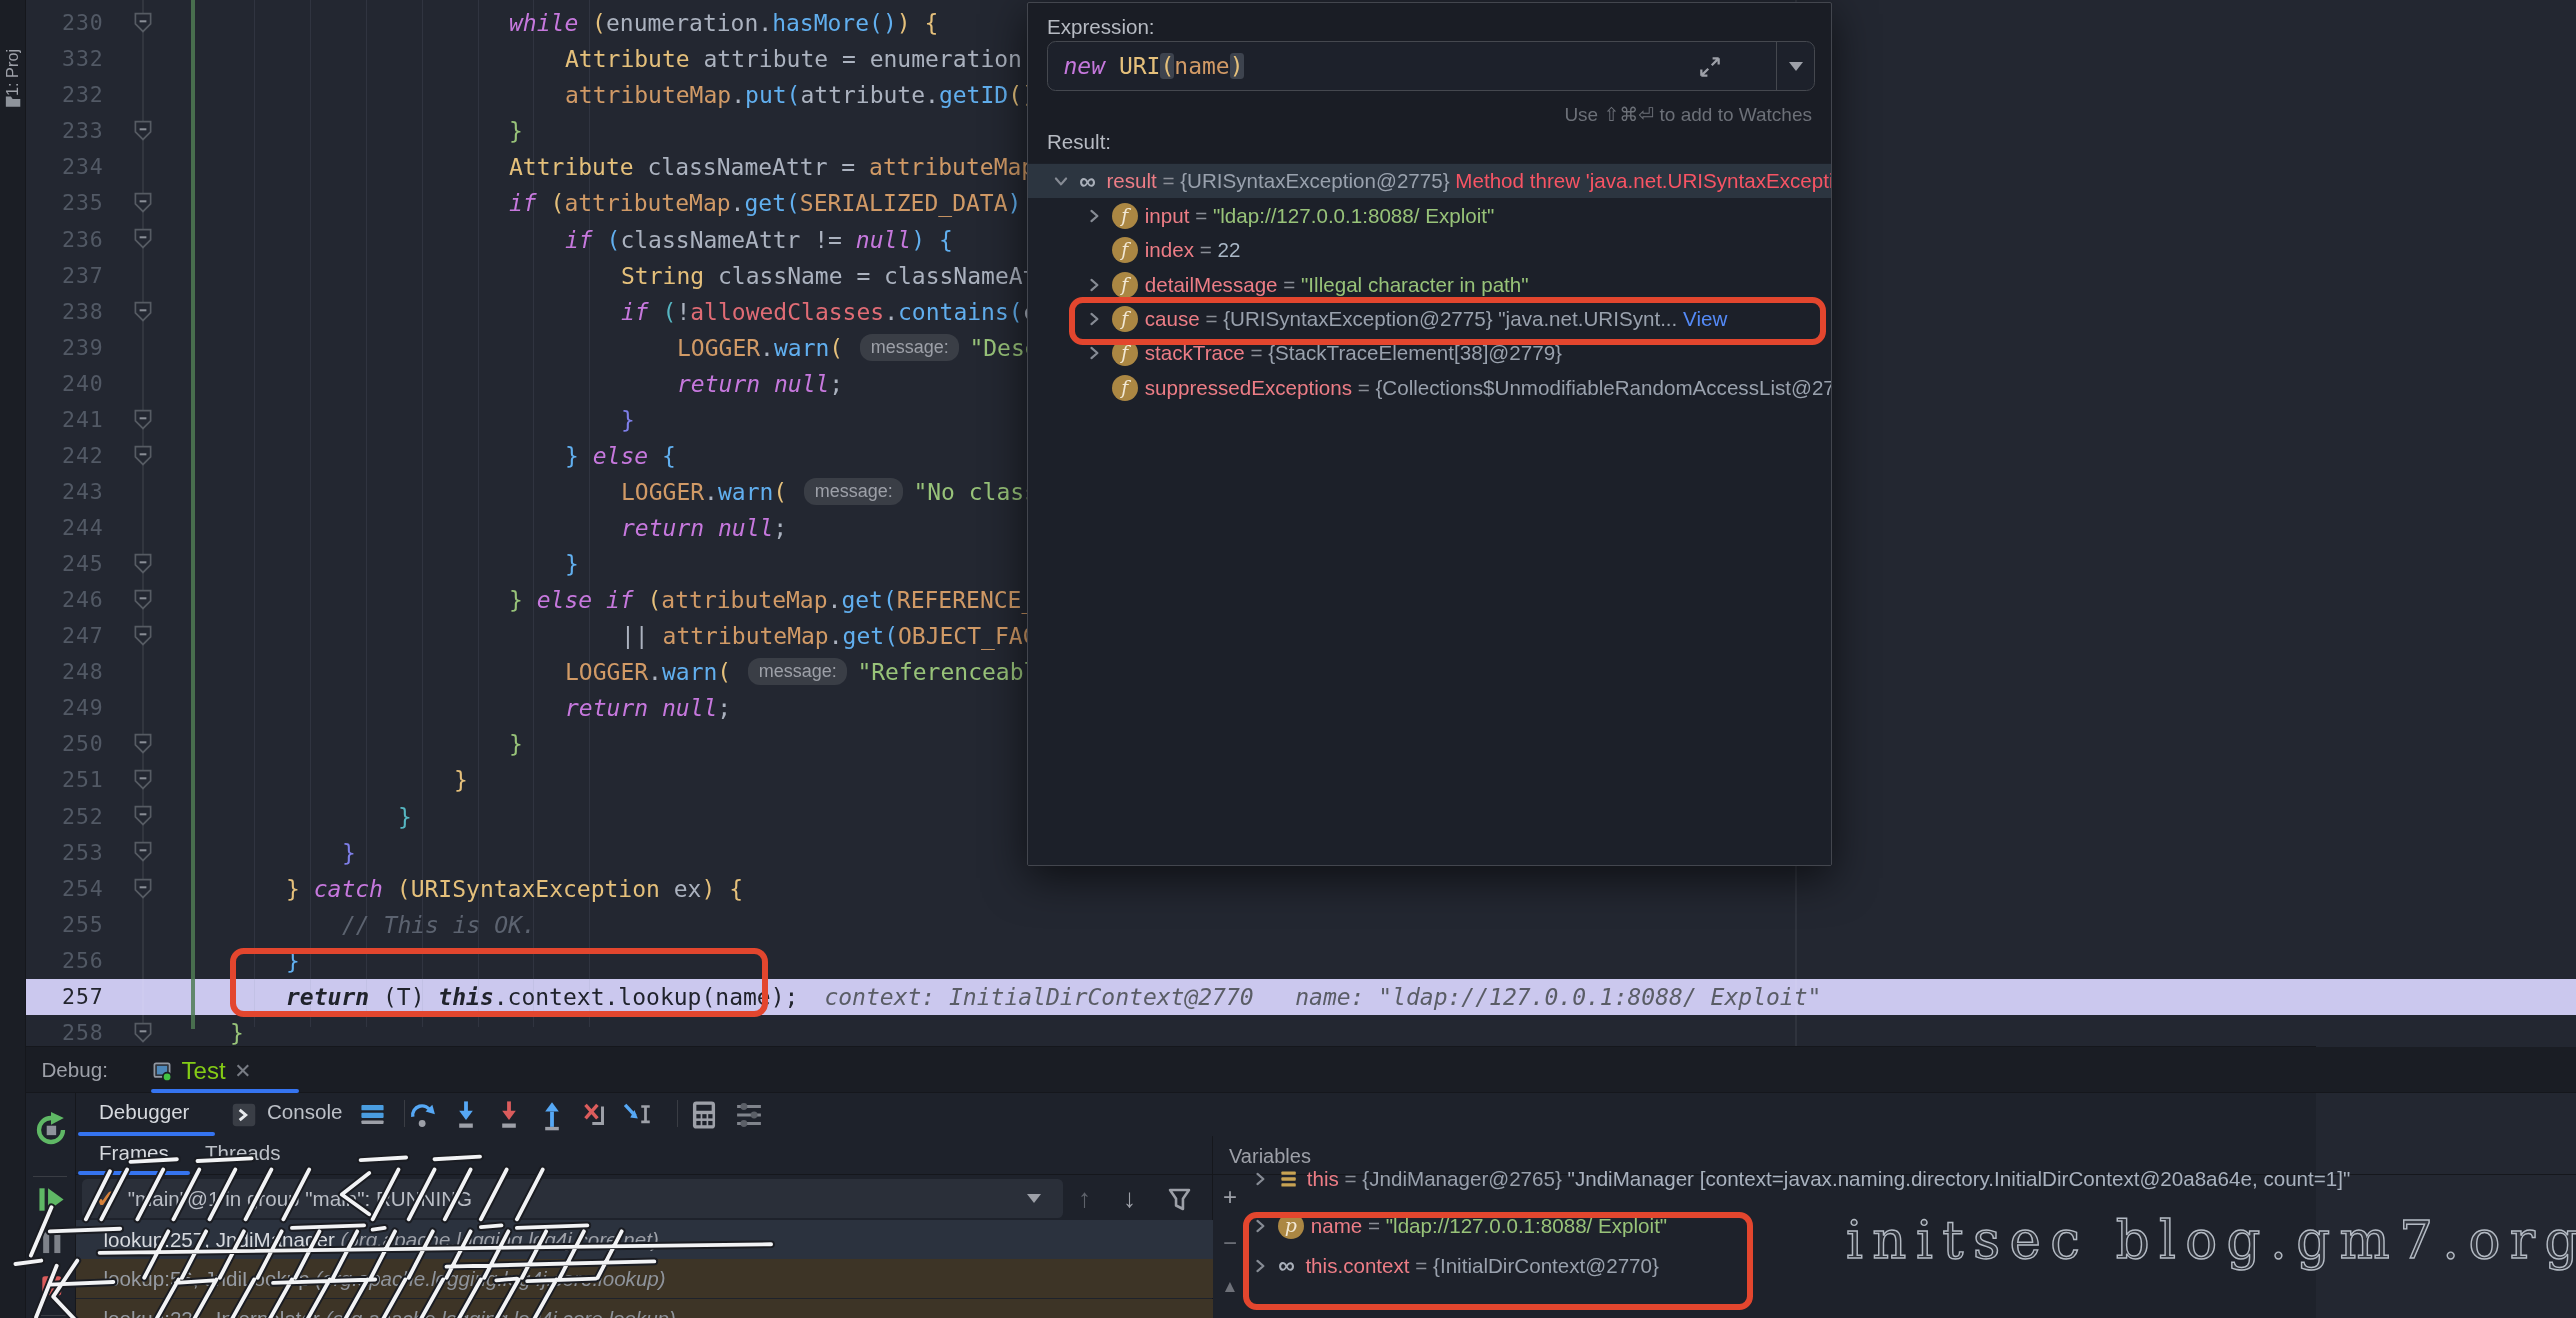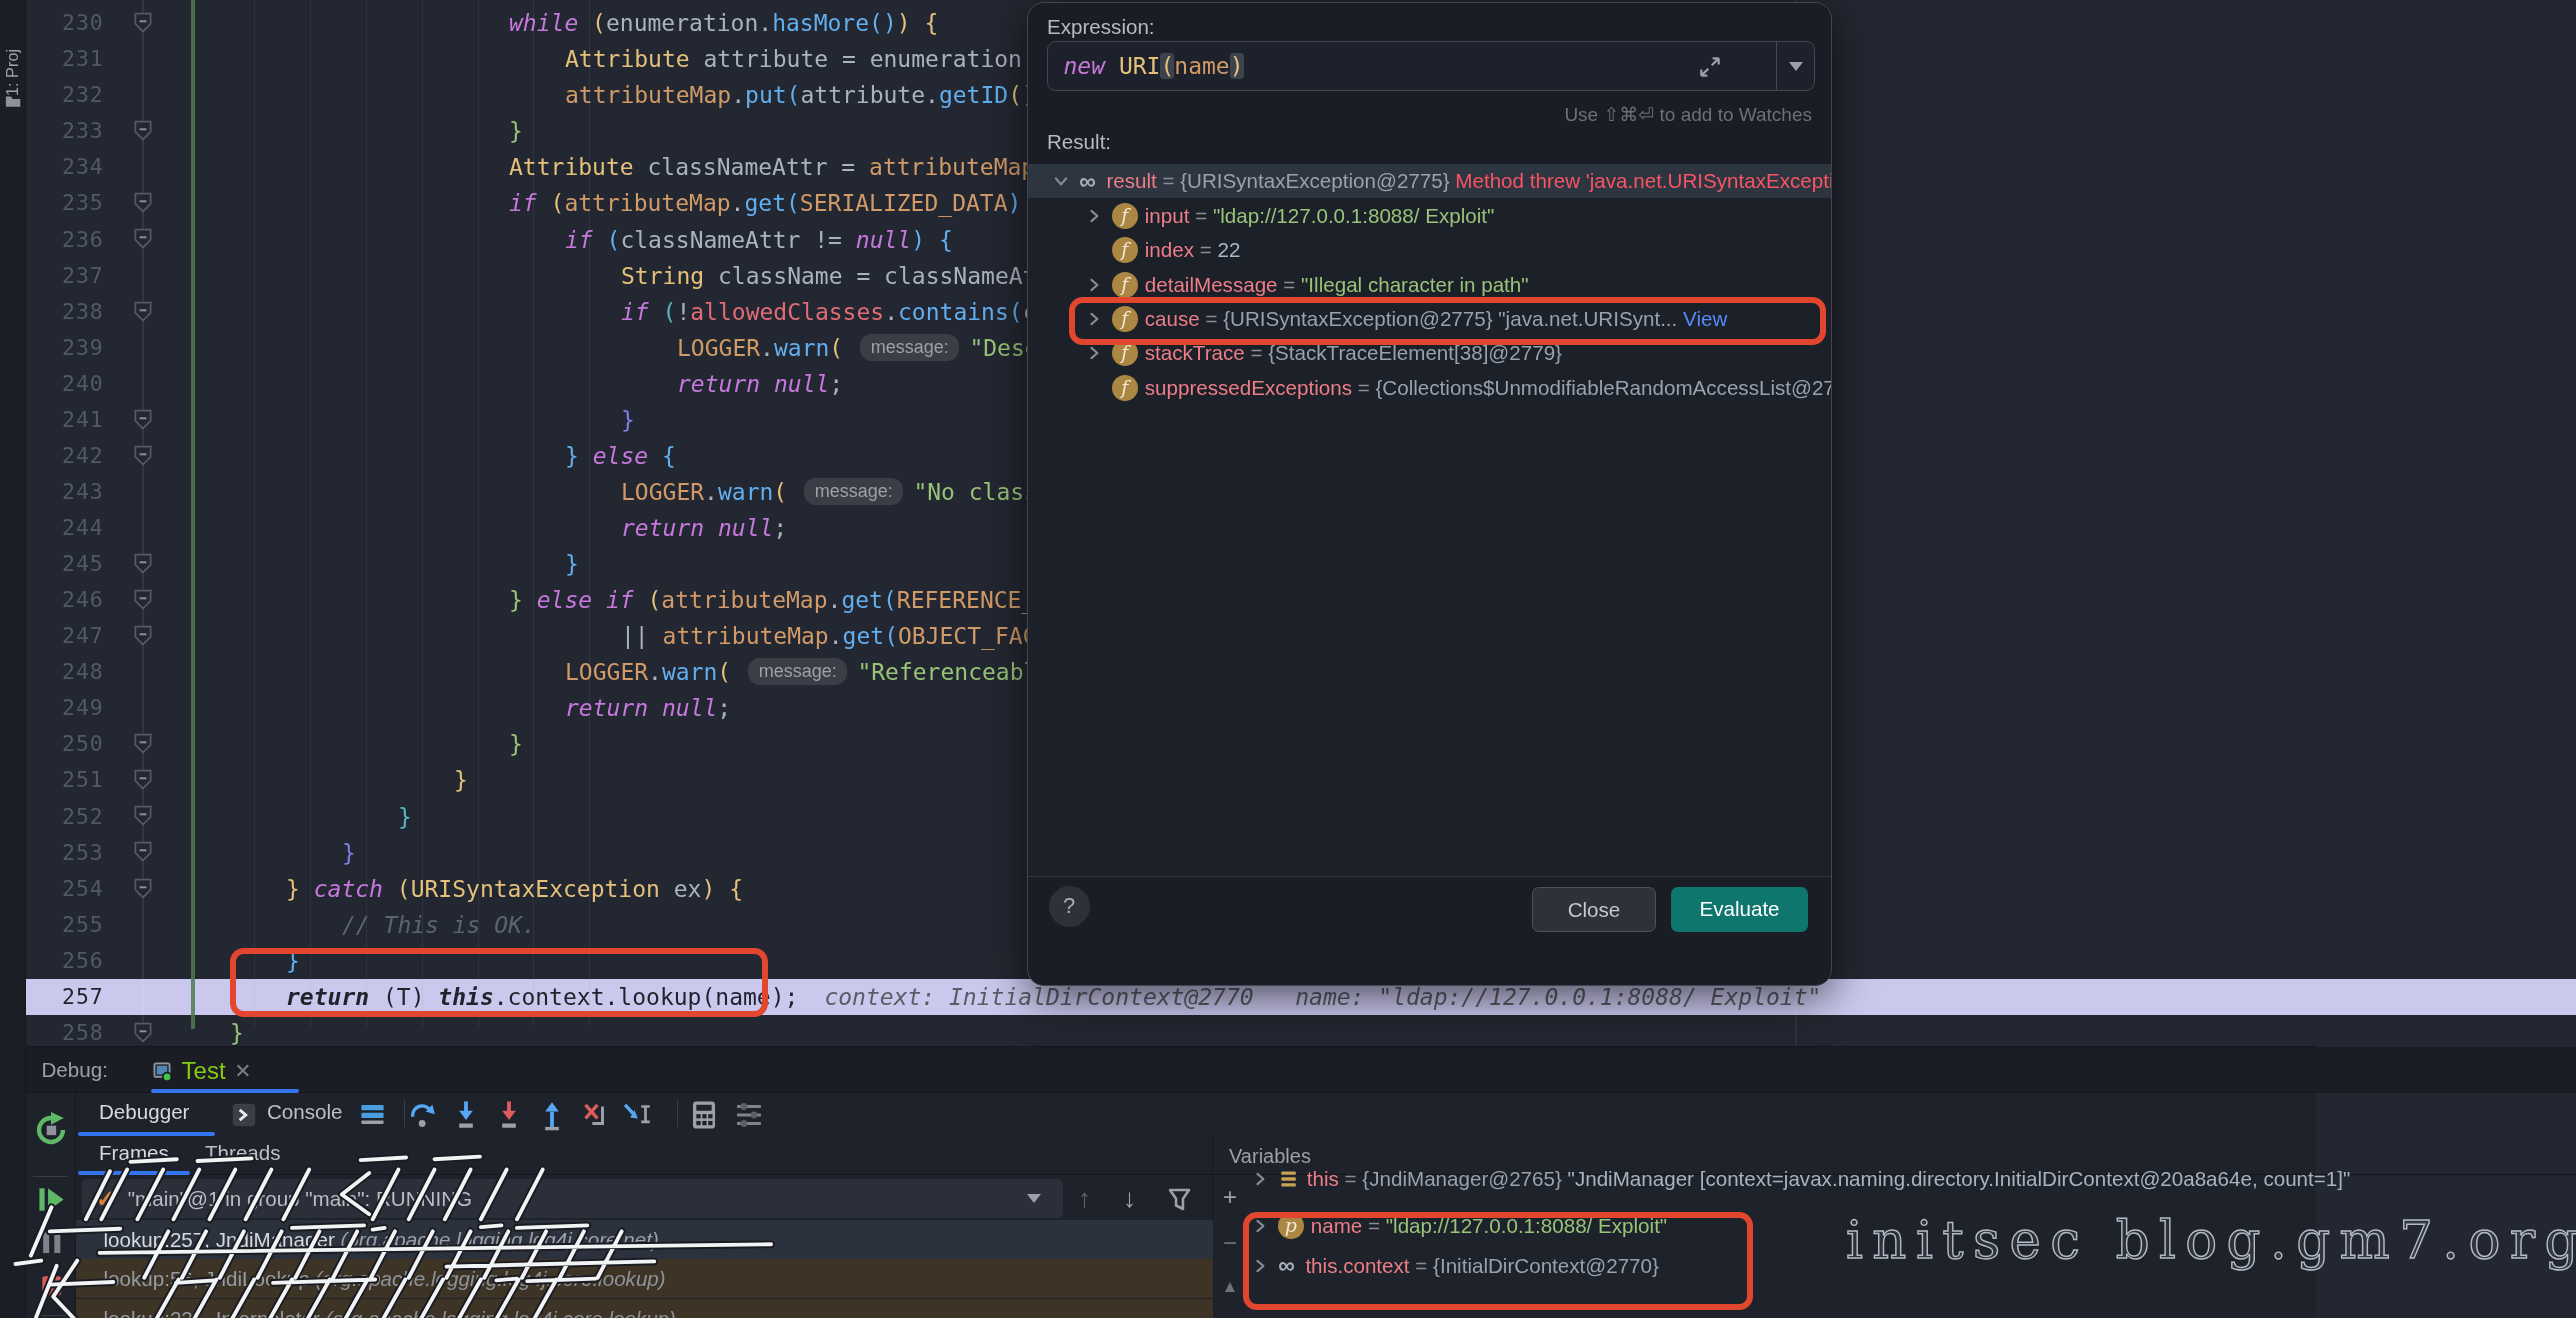--- a/index.html
+++ b/index.html
@@ -30,22 +30,22 @@
   .c-field{color:#D19A66} .c-err{color:#E06C75} .c-str{color:#98C379}
   .c-cmt{color:#5C6370;font-style:italic} .c-def{color:#ABB2BF}
   .c-y{color:#E5C07B} .c-g{color:#98C379} .c-b{color:#61AFEF} .c-t{color:#56B6C2} .c-v{color:#7E7EE8}
   .c-kwD{color:#20232C;font-style:italic;font-weight:bold} .c-defD{color:#20232C}
   .c-paren{color:#E5C07B;background:#3D434E;border-radius:3.4px}
   .chip { display:inline-block; background:#3A3E46; color:#9DA0A8; font-family:"Liberation Sans",sans-serif;
     font-size:18px; line-height:27px; padding:0 10.3px; border-radius:12px; margin:0 10.3px 0 3.4px; vertical-align:2.6px; }
   .ihint { color:#5A5D66; font-style:italic; margin-left:26px; }
 
   
-  #popup { left:1027px; top:1.7px; width:805px; height:984px; background:#1A1D25;
-    border:0.9px solid #43464E; border-radius:17px; box-shadow:0 12px 43px rgba(0,0,0,.6); z-index:6; overflow:hidden; }
+  #popup { left:1027px; top:1.7px; width:805px; height:864px; background:#1A1D25;
+    border:0.9px solid #43464E; border-radius:2px; box-shadow:0 12px 43px rgba(0,0,0,.6); z-index:6; overflow:hidden; }
   .plabel { color:#B6BAC2; font-size:20.6px; }
   #expr-field { left:19px; top:38px; width:768px; height:50px; background:#1D212B; border:0.9px solid #45484F; border-radius:8.6px; }
   #expr-code { left:15.5px; top:6.9px; font-size:23px; line-height:34px; white-space:pre; }
   #expr-expand { right:91px; top:12px; }
   #expr-arrow-zone { right:0; top:0; width:38px; height:48px; border-left:0.9px solid #45484F; }
   #expr-arrow { left:12px; top:20.6px; width:0; height:0; border-left:7.7px solid transparent; border-right:7.7px solid transparent; border-top:9.4px solid #9DA0A8; }
   #watch-hint { right:19px; top:100px; color:#6C7078; font-size:19px; }
   #ptree { left:0; top:160px; width:803px; height:714px; background:#1C2029; border-bottom:0.9px solid #34373E; overflow:hidden; }
   .trow { position:absolute; left:0; width:100%; height:34px; display:flex; align-items:center; font-size:20.6px; white-space:pre; }
   .trow.sel { background:#2C3540; }
@@ -124,21 +124,21 @@
   <div class="abs iguide" style="left:340px"></div>
   <div class="abs iguide" style="left:396px"></div>
   <div class="abs iguide" style="left:452px"></div>
   <div class="abs iguide" style="left:507px"></div>
   <div class="abs iguide" style="left:563px"></div>
   <div class="abs" id="fold-line"></div>
   <div class="abs" id="vcs-bar"></div>
   <div class="abs" id="margin-line"></div>
   <div class="abs" id="gutter-nums">
       <div class="lnum" style="top: 5.2px;">230</div>
-      <div class="lnum" style="top: 41px;">231</div>
+      <div class="lnum" style="top: 41px;">332</div>
       <div class="lnum" style="top: 77px;">232</div>
       <div class="lnum" style="top: 113px;">233</div>
       <div class="lnum" style="top: 149px;">234</div>
       <div class="lnum" style="top: 185px;">235</div>
       <div class="lnum" style="top: 222px;">236</div>
       <div class="lnum" style="top: 258px;">237</div>
       <div class="lnum" style="top: 294px;">238</div>
       <div class="lnum" style="top: 330px;">239</div>
       <div class="lnum" style="top: 366px;">240</div>
       <div class="lnum" style="top: 402px;">241</div>

